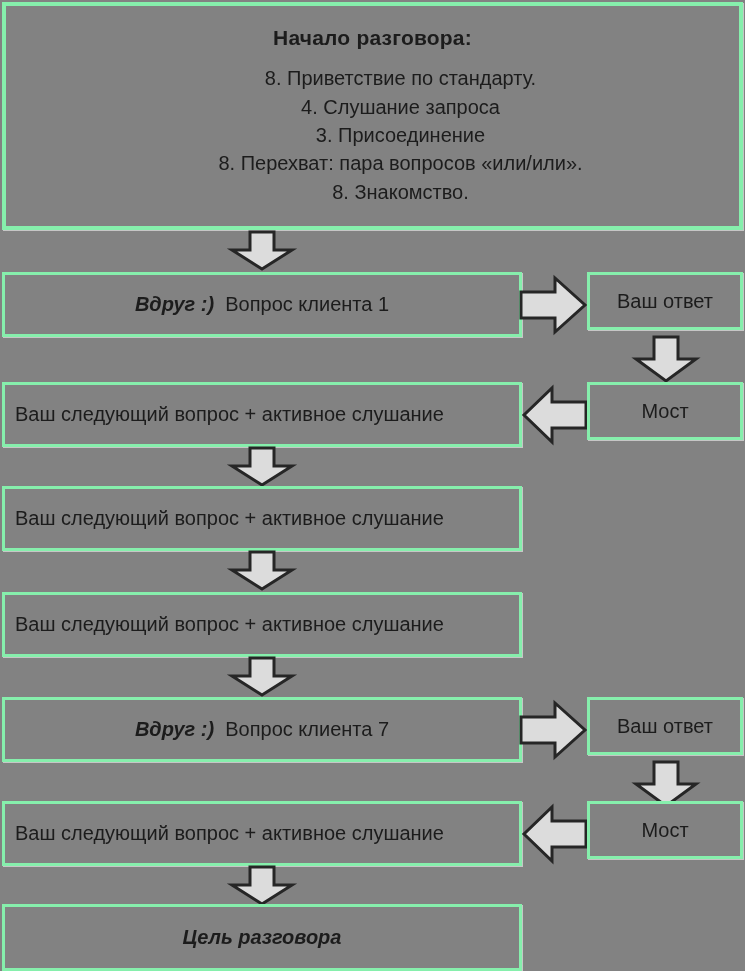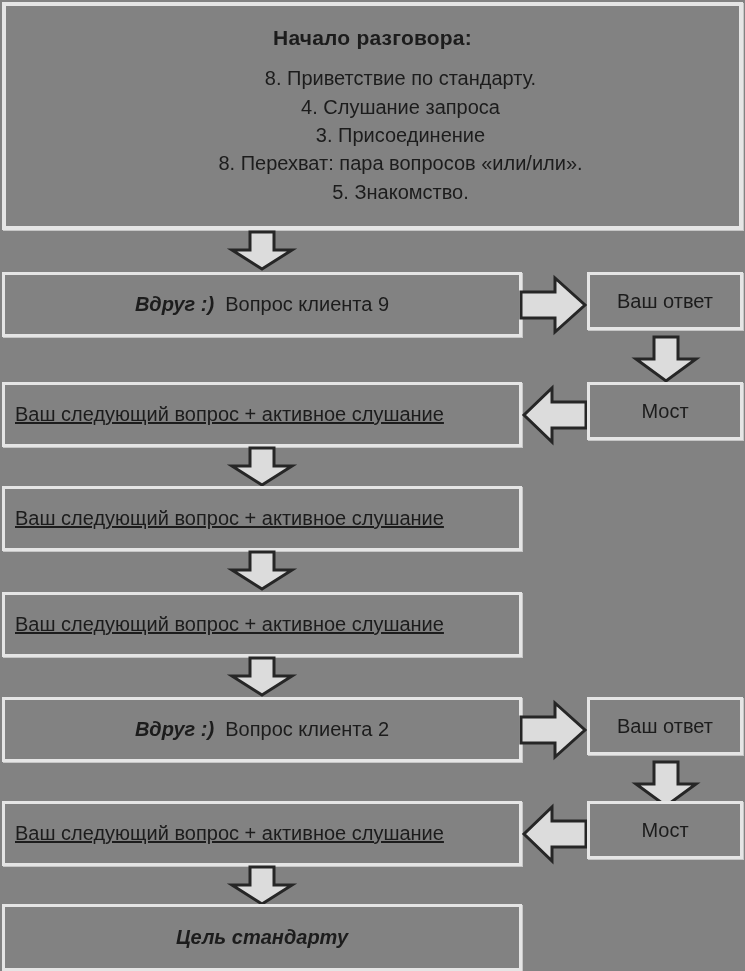--- a/index.html
+++ b/index.html
@@ -16,21 +16,21 @@
     height: 971px;
     background: #828282;
     overflow: hidden;
   }
 
   
   .box {
     position: absolute;
     box-sizing: border-box;
     background: #828282;
-    border: 3px solid #e5e5e5;
+    border: 3px solid #86efac;
     color: #1c1c1c;
     display: flex;
     align-items: center;
     justify-content: center;
     text-align: center;
     line-height: 1.15;
   }
   .box.shadowed {
     box-shadow: 1px 1px 0 rgba(255,255,255,0.55);
   }
@@ -80,21 +80,20 @@
   .wide-box .label-bold {
     font-weight: bold;
     font-style: italic;
   }
   .wide-box.centered-text {
     justify-content: center;
   }
   .wide-box.left-text {
     justify-content: flex-start;
     padding-left: 10px;
-    text-decoration: underline;
   }
 
   
   .right-box {
     left: 587px;
     width: 156px;
     height: 58px;
   }
   .right-box .label {
     font-size: 20px;
@@ -116,33 +115,33 @@
 
 <div id="canvas">
 
   <div class="box shadowed" id="header-box">
     <div class="header-title">Начало разговора:</div>
     <ul class="header-list">
       <li>8. Приветствие по стандарту.</li>
       <li>4. Слушание запроса</li>
       <li>3. Присоединение</li>
       <li>8. Перехват: пара вопросов «или/или».</li>
-      <li>5. Знакомство.</li>
+      <li>8. Знакомство.</li>
     </ul>
   </div>
 
   <div class="arrow" style="left:230px; top:232px;">
     <svg width="64" height="38" viewBox="0 0 64 38">
       <polygon points="20,0 44,0 44,18 62,18 32,37 2,18 20,18" fill="#dcdcdc" stroke="#262626" stroke-width="3" stroke-linejoin="miter"></polygon>
     </svg>
   </div>
 
   <div class="box shadowed wide-box centered-text" style="top:272px;">
     <span class="label">
-      <span class="label-bold">Вдруг :)</span>&nbsp;&nbsp;<span>Вопрос клиента 9</span>
+      <span class="label-bold">Вдруг :)</span>&nbsp;&nbsp;<span>Вопрос клиента 1</span>
     </span>
   </div>
 
   <div class="arrow" style="left:521px; top:276px;">
     <svg width="66" height="58" viewBox="0 0 66 58">
       <polygon points="0,16 34,16 34,2 64,29 34,56 34,42 0,42" fill="#dcdcdc" stroke="#262626" stroke-width="3" stroke-linejoin="miter"></polygon>
     </svg>
   </div>
 
   <div class="box shadowed right-box" style="top:272px;">
@@ -190,21 +189,21 @@
   </div>
 
   <div class="arrow" style="left:230px; top:658px;">
     <svg width="64" height="38" viewBox="0 0 64 38">
       <polygon points="20,0 44,0 44,18 62,18 32,37 2,18 20,18" fill="#dcdcdc" stroke="#262626" stroke-width="3" stroke-linejoin="miter"></polygon>
     </svg>
   </div>
 
   <div class="box shadowed wide-box centered-text" style="top:697px;">
     <span class="label">
-      <span class="label-bold">Вдруг :)</span>&nbsp;&nbsp;<span>Вопрос клиента 2</span>
+      <span class="label-bold">Вдруг :)</span>&nbsp;&nbsp;<span>Вопрос клиента 7</span>
     </span>
   </div>
 
   <div class="arrow" style="left:521px; top:701px;">
     <svg width="66" height="58" viewBox="0 0 66 58">
       <polygon points="0,16 34,16 34,2 64,29 34,56 34,42 0,42" fill="#dcdcdc" stroke="#262626" stroke-width="3" stroke-linejoin="miter"></polygon>
     </svg>
   </div>
 
   <div class="box shadowed right-box" style="top:697px;">
@@ -231,16 +230,16 @@
     <span class="label">Мост</span>
   </div>
 
   <div class="arrow" style="left:230px; top:867px;">
     <svg width="64" height="38" viewBox="0 0 64 38">
       <polygon points="20,0 44,0 44,18 62,18 32,37 2,18 20,18" fill="#dcdcdc" stroke="#262626" stroke-width="3" stroke-linejoin="miter"></polygon>
     </svg>
   </div>
 
   <div class="box shadowed wide-box centered-text" style="top:904px; height:67px;">
-    <span class="label label-bold">Цель стандарту</span>
+    <span class="label label-bold">Цель разговора</span>
   </div>
 
 </div>
 
 </body></html>

